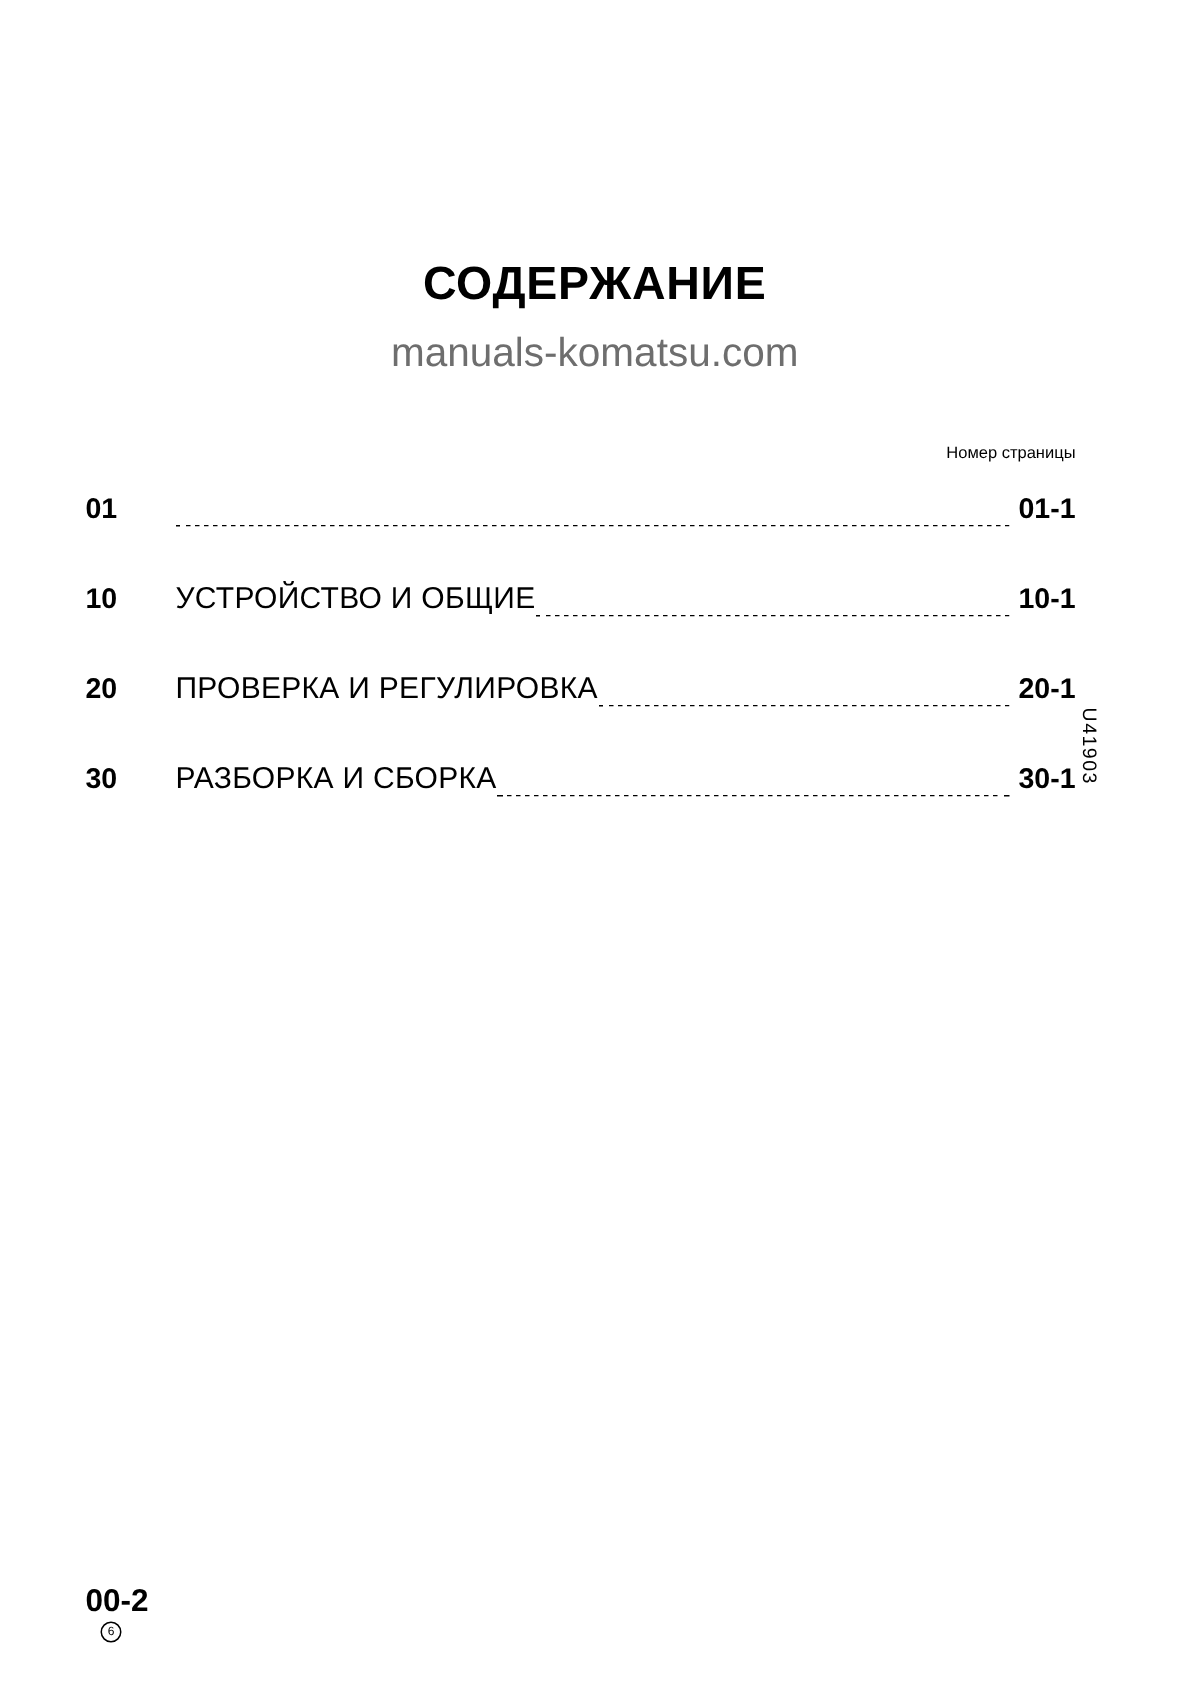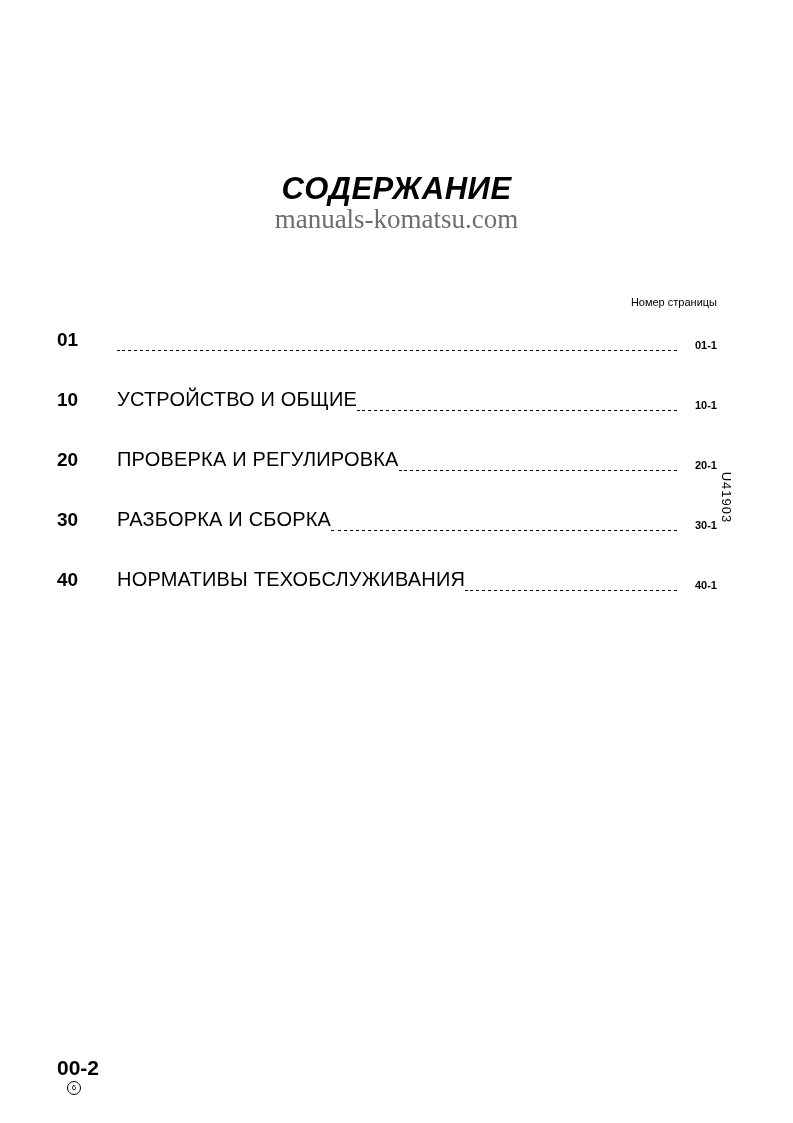--- a/index.html
+++ b/index.html
@@ -19,38 +19,37 @@
     overflow: hidden;
   }
 
   
   .title-block {
     position: absolute;
     left: 0;
     top: 172px;
     width: 793px;
     text-align: center;
-    font-style: italic;
   }
   .doc-title {
     font-family: "Liberation Sans", sans-serif;
     font-size: 31px;
     font-weight: bold;
     letter-spacing: 0.5px;
     line-height: 34px;
     color: #000000;
     white-space: nowrap;
   }
   .watermark {
     position: absolute;
     left: 0;
-    top: 204px;
+    top: 220px;
     width: 793px;
     text-align: center;
-    font-family: Liberation Serif, serif;
+    font-family: Liberation Sans, sans-serif;
     font-size: 27px;
     font-weight: normal;
     letter-spacing: 0px;
     color: #6e6e6e;
     line-height: 30px;
     white-space: nowrap;
   }
 
   
   .col-header {
@@ -106,21 +105,21 @@
     display: block;
     position: absolute;
     left: 0;
     right: 0;
     bottom: 0;
     height: 0;
     border-bottom: 3px dotted #000000;
   }
   .toc-page {
     flex: 0 0 auto;
-    font-size: 11px;
+    font-size: 19px;
     font-weight: bold;
     letter-spacing: 0px;
     color: #000000;
     text-align: right;
     min-width: 34px;
     padding-left: 4px;
   }
 
   
   .side-code {
@@ -202,26 +201,20 @@
       <span class="toc-page">20-1</span>
     </div>
 
     <div class="toc-row">
       <span class="toc-num">30</span>
       <span class="toc-label">РАЗБОРКА И СБОРКА</span>
       <span class="toc-leader"></span>
       <span class="toc-page">30-1</span>
     </div>
 
-    <div class="toc-row">
-      <span class="toc-num">40</span>
-      <span class="toc-label">НОРМАТИВЫ ТЕХОБСЛУЖИВАНИЯ</span>
-      <span class="toc-leader"></span>
-      <span class="toc-page">40-1</span>
-    </div>
 
   </div>
 
   <div class="side-code">U41903</div>
 
   <div class="footer">
     <div class="footer-page">00-2</div>
     <div class="footer-rev">
       <span class="circled">6</span>
     </div>

